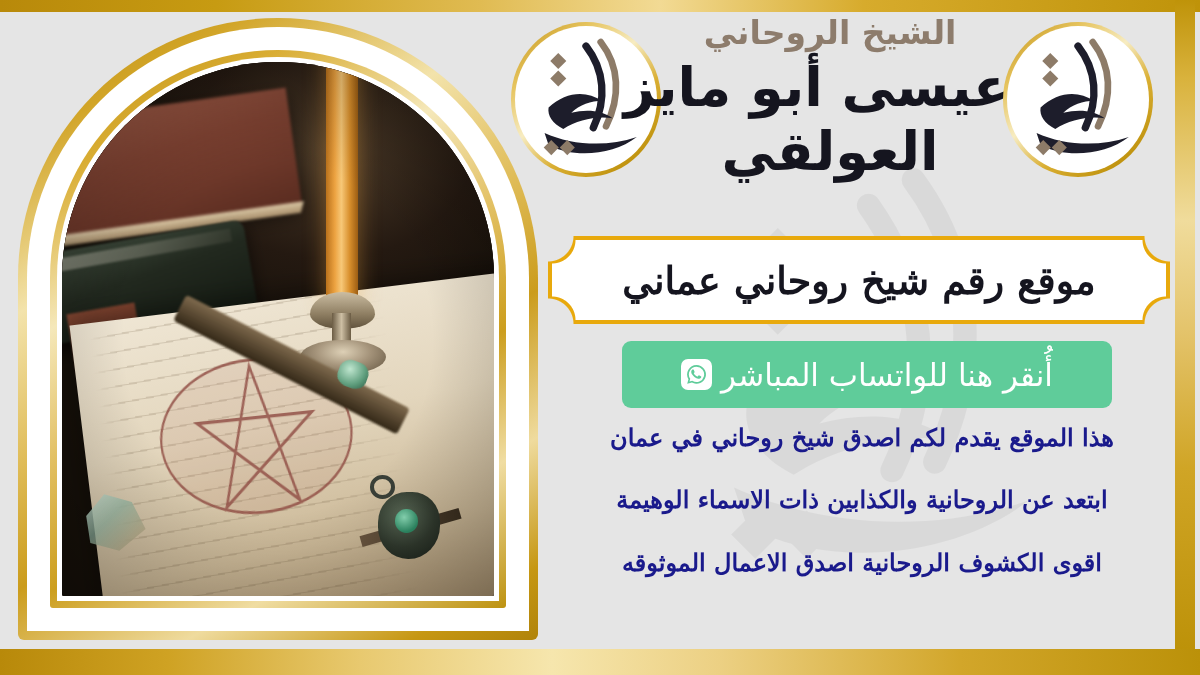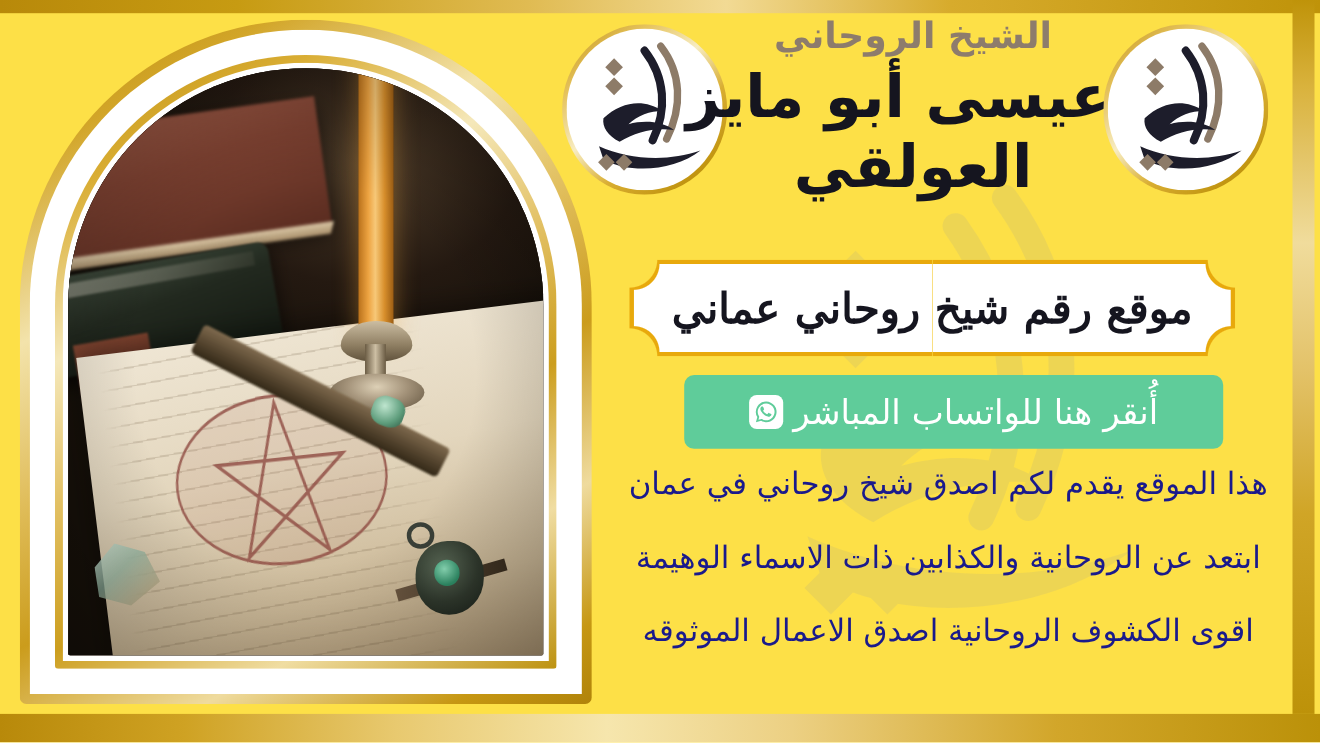--- a/index.html
+++ b/index.html
@@ -7,21 +7,21 @@
   html, body {
     width:1200px; height:675px;
     overflow:hidden;
     background:#ffffff;
     font-family:"DejaVu Sans", sans-serif;
   }
 
   #stage {
     position:relative;
     width:1200px; height:675px;
-    background:#fde047;
+    background:#e5e5e5;
     overflow:hidden;
   }
 
   
   .edge { position:absolute; z-index:40; pointer-events:none; }
 
   .edge-top {
     top:0; left:0; width:1200px; height:12px;
     background:linear-gradient(90deg,#b8890a 0%,#c79b12 18%,#e0bb52 40%,#f2da94 55%,#d7ab2c 72%,#bf9309 100%);
   }
@@ -268,23 +268,22 @@
     color:#15151f;
     line-height:1.18;
     white-space:nowrap;
   }
   #brand-name-1 { margin-top:4px; }
 
   
   #title-plate {
     position:absolute;
     left:8px; top:236px;
-    width:551px; height:88px;
+    width:622px; height:88px;
     z-index:6;
-    margin-left:24px;
   }
   #title-plate .plate-bg {
     position:absolute; inset:0;
     background:#e8a90c;
     -webkit-mask:
        radial-gradient(circle 26px at 0 0,    transparent 25px,#000 26px) top left/50% 50% no-repeat,
        radial-gradient(circle 26px at 100% 0, transparent 25px,#000 26px) top right/50% 50% no-repeat,
        radial-gradient(circle 26px at 0 100%, transparent 25px,#000 26px) bottom left/50% 50% no-repeat,
        radial-gradient(circle 26px at 100% 100%, transparent 25px,#000 26px) bottom right/50% 50% no-repeat;
     mask:
@@ -353,22 +352,22 @@
   #body-copy {
     position:absolute;
     left:2px; top:425px;
     width:640px;
     direction:rtl;
     text-align:center;
     z-index:6;
   }
   #body-copy p {
     font-family:"DejaVu Serif", serif;
-    font-size:28px;
-    font-weight:400;
+    font-size:24px;
+    font-weight:700;
     color:#1a1a8c;
     line-height:1.1;
     margin-bottom:36px;
     white-space:nowrap;
   }
   #body-copy p:last-child { margin-bottom:0; }
 </style>
 </head>
 <body>
 

